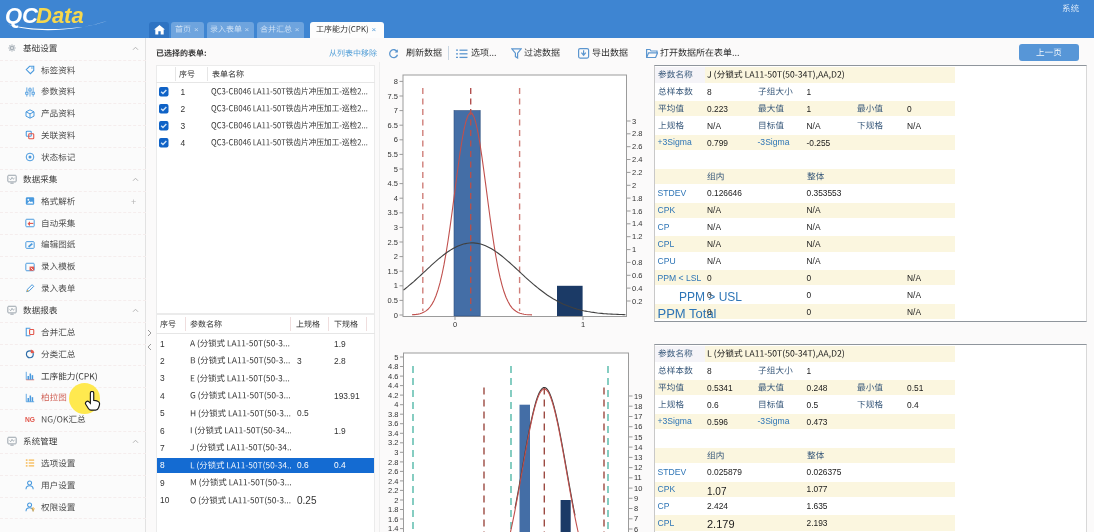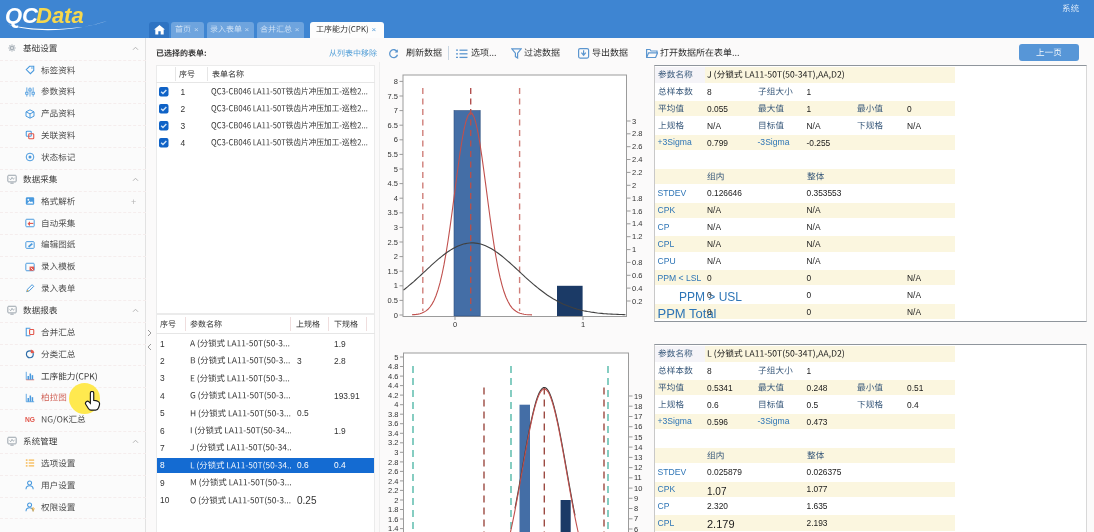--- a/index.html
+++ b/index.html
@@ -1258,21 +1258,21 @@
     </svg>
 <div class="lat" style="left:806.5px;top:86.9px;font-size:8.4px;color:#1a1a1a">1</div>
 <div class="a" style="left:654.8px;top:101.1px;width:300.2px;height:15.4px;background:#fbf6df"></div>
 <svg class="ts" style="left:657.5px;top:103.9px" width="28" height="13">
       <g transform="translate(0,7.57) scale(0.08700,0.08700)" fill="#38587a">
         <use href="#g136" x="0.0"></use>
         <use href="#g137" x="100.0"></use>
         <use href="#g138" x="200.0"></use>
       </g>
     </svg>
-<div class="lat" style="left:707.0px;top:103.8px;font-size:8.4px;color:#1a1a1a">0.055</div>
+<div class="lat" style="left:707.0px;top:103.8px;font-size:8.4px;color:#1a1a1a">0.223</div>
 <svg class="ts" style="left:757.5px;top:103.9px" width="28" height="13">
       <g transform="translate(0,7.57) scale(0.08700,0.08700)" fill="#38587a">
         <use href="#g139" x="0.0"></use>
         <use href="#g134" x="100.0"></use>
         <use href="#g138" x="200.0"></use>
       </g>
     </svg>
 <div class="lat" style="left:806.5px;top:103.8px;font-size:8.4px;color:#1a1a1a">1</div>
 <svg class="ts" style="left:857.0px;top:103.9px" width="28" height="13">
       <g transform="translate(0,7.57) scale(0.08700,0.08700)" fill="#38587a">
@@ -1484,21 +1484,21 @@
       </g>
     </svg>
 <div class="lat" style="left:657.5px;top:467.1px;font-size:8.6px;color:#2e75b6">STDEV</div>
 <div class="lat" style="left:707.0px;top:467.3px;font-size:8.4px;color:#1a1a1a">0.025879</div>
 <div class="lat" style="left:806.5px;top:467.3px;font-size:8.4px;color:#1a1a1a">0.026375</div>
 <div class="a" style="left:654.8px;top:481.5px;width:300.2px;height:15.4px;background:#fbf6df"></div>
 <div class="lat" style="left:657.5px;top:484.0px;font-size:8.6px;color:#2e75b6">CPK</div>
 <div class="lat" style="left:707.0px;top:486px;font-size:10px;color:#1a1a1a">1.07</div>
 <div class="lat" style="left:806.5px;top:484.2px;font-size:8.4px;color:#1a1a1a">1.077</div>
 <div class="lat" style="left:657.5px;top:500.9px;font-size:8.6px;color:#2e75b6">CP</div>
-<div class="lat" style="left:707.0px;top:501.1px;font-size:8.4px;color:#1a1a1a">2.320</div>
+<div class="lat" style="left:707.0px;top:501.1px;font-size:8.4px;color:#1a1a1a">2.424</div>
 <div class="lat" style="left:806.5px;top:501.1px;font-size:8.4px;color:#1a1a1a">1.635</div>
 <div class="a" style="left:654.8px;top:515.3px;width:300.2px;height:15.4px;background:#fbf6df"></div>
 <div class="lat" style="left:657.5px;top:517.8px;font-size:8.6px;color:#2e75b6">CPL</div>
 <div class="lat" style="left:707.0px;top:518.0px;font-size:11px;color:#1a1a1a">2.179</div>
 <div class="lat" style="left:806.5px;top:518.0px;font-size:8.4px;color:#1a1a1a">2.193</div>
 <svg width="0" height="0" style="position:absolute">
       <defs>
         <path id="g0" d="M28.6 -22.4C23.3 -15.2 15.0 -7.8 7.0 -3.0C9.0 -1.9 12.1 0.6 13.6 2.0C21.2 -3.4 30.1 -11.6 36.1 -19.7ZM63.6 -19.0C71.9 -12.6 82.2 -3.4 87.2 2.2L93.6 -2.3C88.2 -8.0 77.9 -16.8 69.5 -22.9ZM66.4 -44.4C69.0 -42.0 71.8 -39.2 74.5 -36.3L30.5 -33.4C45.5 -40.8 60.8 -50.0 75.6 -61.2L69.8 -66.0C64.8 -61.9 59.3 -58.0 54.0 -54.3L29.5 -53.1C36.7 -58.2 44.0 -64.6 50.7 -71.6C63.7 -72.9 76.0 -74.7 85.5 -77.0L80.3 -83.3C64.1 -79.2 35.0 -76.5 10.7 -75.3C11.5 -73.6 12.4 -70.6 12.6 -68.8C21.4 -69.2 30.8 -69.8 40.1 -70.6C33.6 -63.8 26.2 -57.8 23.6 -56.1C20.6 -53.9 18.2 -52.4 16.2 -52.1C17.0 -50.2 18.1 -46.9 18.3 -45.4C20.4 -46.2 23.5 -46.6 43.8 -47.8C35.3 -42.5 28.0 -38.5 24.5 -36.9C18.3 -33.8 13.8 -31.9 10.6 -31.5C11.5 -29.5 12.6 -26.0 12.9 -24.5C15.7 -25.6 19.6 -26.1 47.1 -28.2L47.1 -2.0C47.1 -0.9 46.8 -0.5 45.1 -0.4C43.5 -0.3 38.0 -0.3 32.0 -0.6C33.2 1.5 34.5 4.7 34.9 6.9C42.2 6.9 47.2 6.8 50.5 5.6C53.9 4.4 54.7 2.3 54.7 -1.9L54.7 -28.8L79.6 -30.6C82.5 -27.3 84.9 -24.2 86.6 -21.6L92.6 -25.2C88.5 -31.3 79.9 -40.5 72.2 -47.4Z"></path>
         <path id="g1" d="M69.8 -35.2L69.8 -3.6C69.8 3.8 71.5 6.0 78.5 6.0C79.9 6.0 85.9 6.0 87.3 6.0C93.5 6.0 95.3 2.2 95.8 -11.4C93.9 -11.9 90.9 -13.1 89.4 -14.5C89.1 -2.4 88.7 -0.6 86.5 -0.6C85.3 -0.6 80.6 -0.6 79.7 -0.6C77.5 -0.6 77.2 -0.9 77.2 -3.6L77.2 -35.2ZM51.0 -35.0C50.4 -15.2 48.1 -4.5 31.7 1.6C33.4 3.0 35.5 5.8 36.4 7.7C54.5 0.3 57.6 -12.6 58.4 -35.0ZM4.2 -5.3L5.9 2.1C14.9 -0.8 26.7 -4.5 37.9 -8.2L36.7 -14.7C24.6 -11.1 12.3 -7.4 4.2 -5.3ZM59.5 -82.4C61.4 -78.3 63.9 -72.9 64.9 -69.5L40.7 -69.5L40.7 -62.7L58.7 -62.7C54.2 -56.5 47.3 -47.3 45.0 -45.1C43.1 -43.3 40.6 -42.6 38.7 -42.1C39.5 -40.5 40.9 -36.7 41.2 -34.8C44.0 -36.0 48.2 -36.5 84.5 -39.9C86.1 -37.2 87.6 -34.6 88.6 -32.6L94.9 -36.1C91.9 -41.9 85.4 -51.3 80.0 -58.3L74.1 -55.3C76.3 -52.4 78.6 -49.1 80.7 -45.8L53.2 -43.5C57.7 -49.0 63.4 -56.8 67.6 -62.7L94.8 -62.7L94.8 -69.5L66.0 -69.5L72.4 -71.5C71.2 -74.7 68.7 -80.2 66.4 -84.2ZM6.0 -42.3C7.5 -43.0 9.8 -43.5 21.8 -45.2C17.5 -38.9 13.6 -34.0 11.8 -32.1C8.6 -28.4 6.3 -25.9 4.1 -25.5C5.0 -23.5 6.2 -19.8 6.6 -18.2C8.7 -19.5 12.1 -20.6 36.9 -26.0C36.7 -27.6 36.6 -30.5 36.8 -32.6L17.9 -28.9C25.5 -37.7 33.0 -48.4 39.3 -59.2L32.6 -63.2C30.7 -59.5 28.6 -55.7 26.3 -52.2L14.0 -50.9C20.2 -59.5 26.4 -70.4 31.0 -80.9L23.4 -84.4C19.0 -72.3 11.6 -59.4 9.2 -56.1C7.0 -52.7 5.1 -50.4 3.3 -50.0C4.3 -47.9 5.5 -43.9 6.0 -42.3Z"></path>
         <path id="g2" d="M24.3 -31.2L75.5 -31.2L75.5 -21.0L24.3 -21.0ZM24.3 -37.3L24.3 -47.2L75.5 -47.2L75.5 -37.3ZM24.3 -15.0L75.5 -15.0L75.5 -4.4L24.3 -4.4ZM22.8 -81.5C25.9 -78.2 29.4 -73.6 31.3 -70.2L5.4 -70.2L5.4 -63.2L45.6 -63.2C45.0 -60.2 44.2 -56.8 43.3 -53.9L16.8 -53.9L16.8 8.0L24.3 8.0L24.3 2.3L75.5 2.3L75.5 8.0L83.3 8.0L83.3 -53.9L51.2 -53.9L54.6 -63.2L94.9 -63.2L94.9 -70.2L69.6 -70.2C72.5 -73.7 75.7 -77.9 78.5 -82.0L70.2 -84.2C68.1 -80.0 64.3 -74.2 61.1 -70.2L34.5 -70.2L38.9 -72.5C37.0 -75.8 33.1 -80.8 29.4 -84.4Z"></path>

